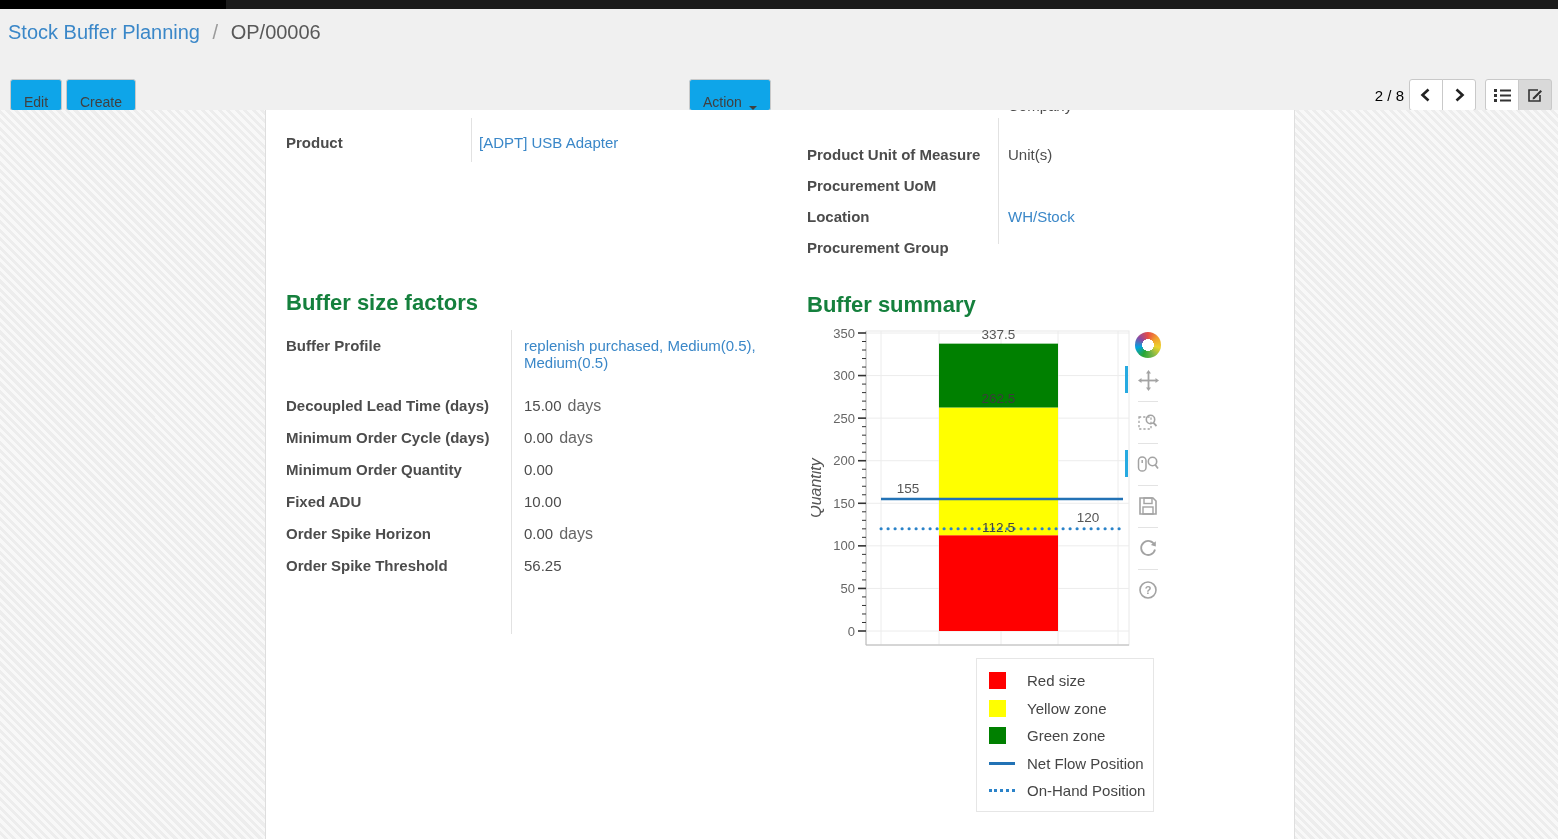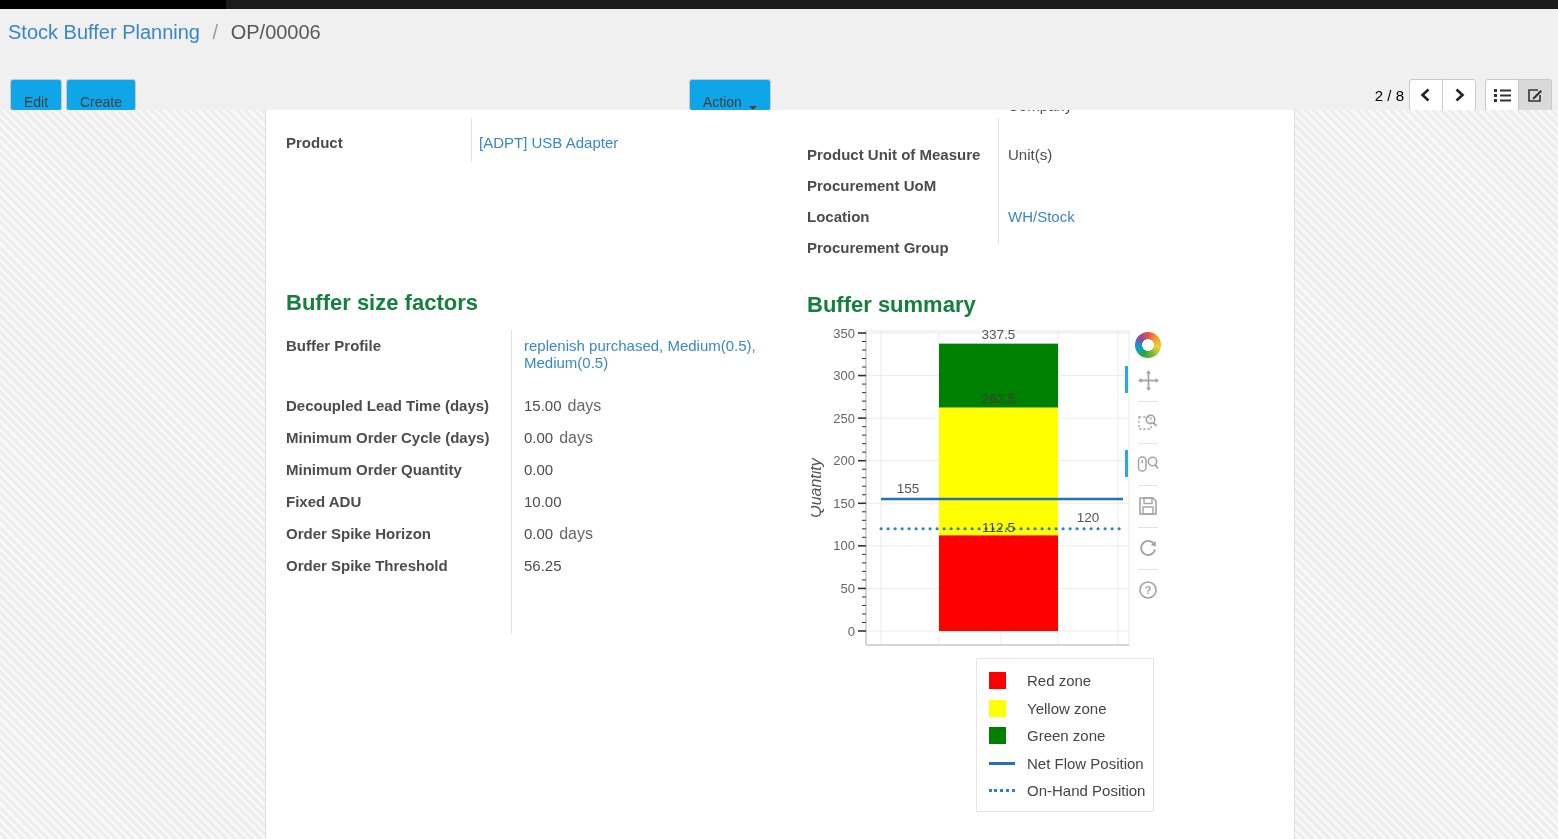--- a/index.html
+++ b/index.html
@@ -373,21 +373,21 @@
           <text x="10" y="14" text-anchor="middle" font-size="11" font-weight="bold" fill="#a3a3a3">?</text>
         </svg>
       </div>
     </div>
 
     <div class="legend">
       <div class="lg-row">
         <span class="sw-wrap">
             <span class="sw-box" style="background: rgb(255, 0, 0);"></span>
           </span>
-        <span class="lg-label">Red zone</span>
+        <span class="lg-label">Red size</span>
       </div>
       <div class="lg-row">
         <span class="sw-wrap">
             <span class="sw-box" style="background: rgb(255, 255, 0);"></span>
           </span>
         <span class="lg-label">Yellow zone</span>
       </div>
       <div class="lg-row">
         <span class="sw-wrap">
             <span class="sw-box" style="background: rgb(0, 128, 0);"></span>

